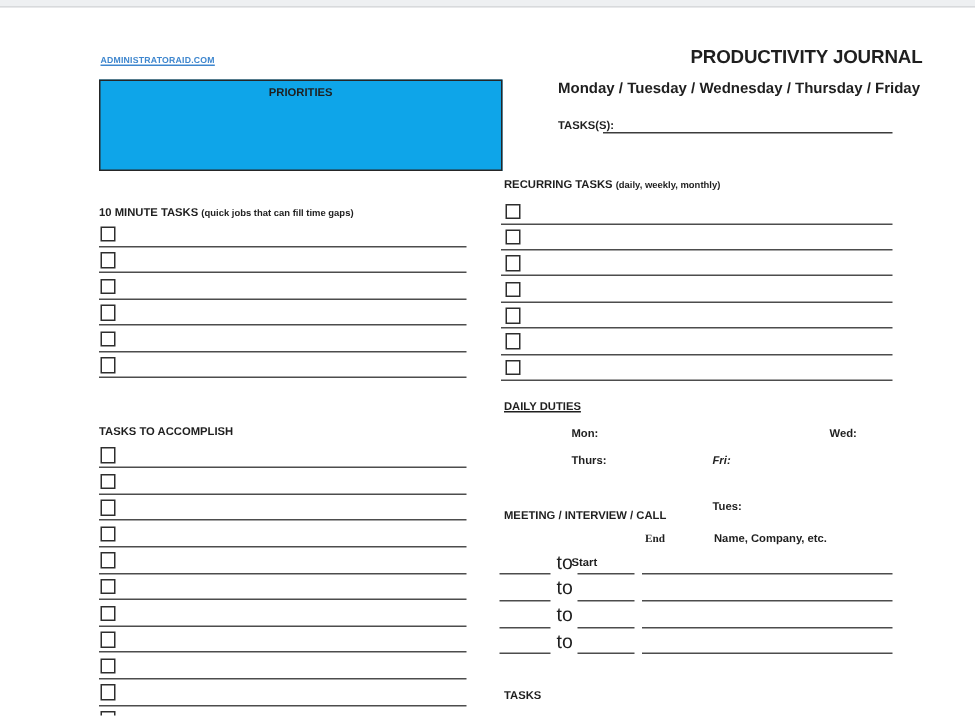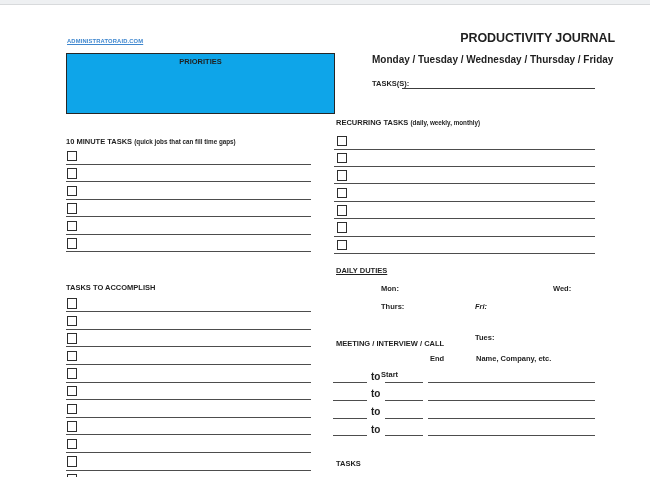--- a/index.html
+++ b/index.html
@@ -38,21 +38,21 @@
   .write-line{position:absolute;left:0;right:0;bottom:.8px;border-bottom:1.4px solid #4d4d4d;}
   
   .dd-field{font-size:7.5px;font-weight:bold;padding-left:45px;}
   
   .meet-rows{left:334px;top:366.5px;width:261px;}
   .meeting-row{position:relative;height:17.7px;}
   .m-line{position:absolute;bottom:1px;border-bottom:1.4px solid #4d4d4d;}
   .m-start{left:-1px;width:34px;}
   .m-end{left:51px;width:38px;}
   .m-name{left:94px;width:167px;}
-  .m-to{position:absolute;left:37px;bottom:2.5px;font-size:10px;font-weight:bold;}
+  .m-to{position:absolute;left:37px;bottom:2.5px;font-size:13px;font-weight:normal;}
 </style>
 </head>
 <body>
 
 <div class="abs top-edge"></div>
 
 <a class="abs site-link">ADMINISTRATORAID.COM</a>
 <div class="abs page-title">PRODUCTIVITY JOURNAL</div>
 
 <div class="abs priorities-box">
@@ -203,21 +203,21 @@
 
 <div class="abs sec-label" style="left:336px;top:266px;text-decoration:underline;">DAILY DUTIES</div>
 <div class="abs dd-field" style="left:336px;top:284px;">Mon:</div>
 <div class="abs dd-field" style="left:430px;top:288px;margin-top:45px;">Tues:</div>
 <div class="abs dd-field" style="left:508px;top:284px;">Wed:</div>
 <div class="abs dd-field" style="left:336px;top:302px;">Thurs:</div>
 <div class="abs dd-field" style="left:430px;top:302px;font-style:italic;">Fri:</div>
 
 <div class="abs sec-label" style="left:336px;top:339px;">MEETING / INTERVIEW / CALL</div>
 <div class="abs dd-field" style="left:336px;top:354px;margin-top:16px;">Start</div>
-<div class="abs dd-field" style="left:385px;top:354px;">End</div>
+<div class="abs dd-field" style="left:385px;top:354px;font-family:Liberation Serif, serif;">End</div>
 <div class="abs dd-field" style="left:431px;top:354px;">Name, Company, etc.</div>
 <div class="rows meet-rows">
 
     <div class="meeting-row">
       <span class="m-line m-start"></span>
       <span class="m-to">to</span>
       <span class="m-line m-end"></span>
       <span class="m-line m-name"></span>
     </div>
 

